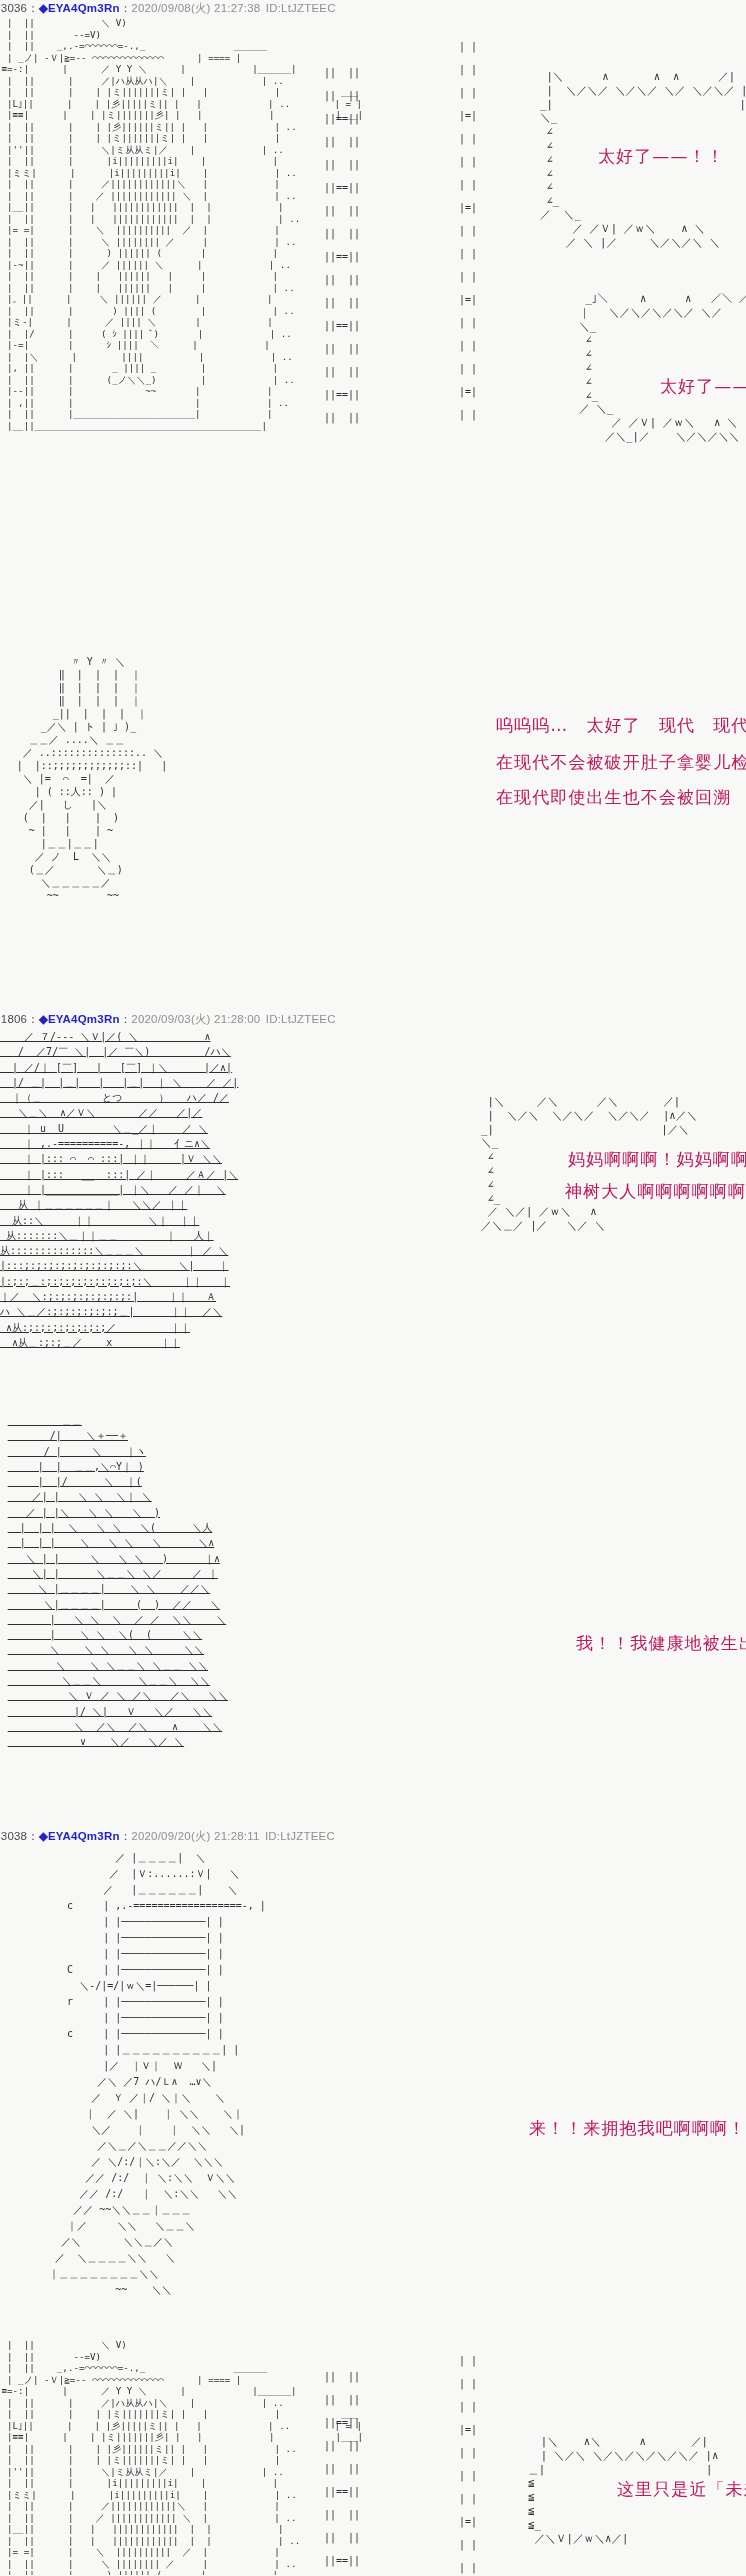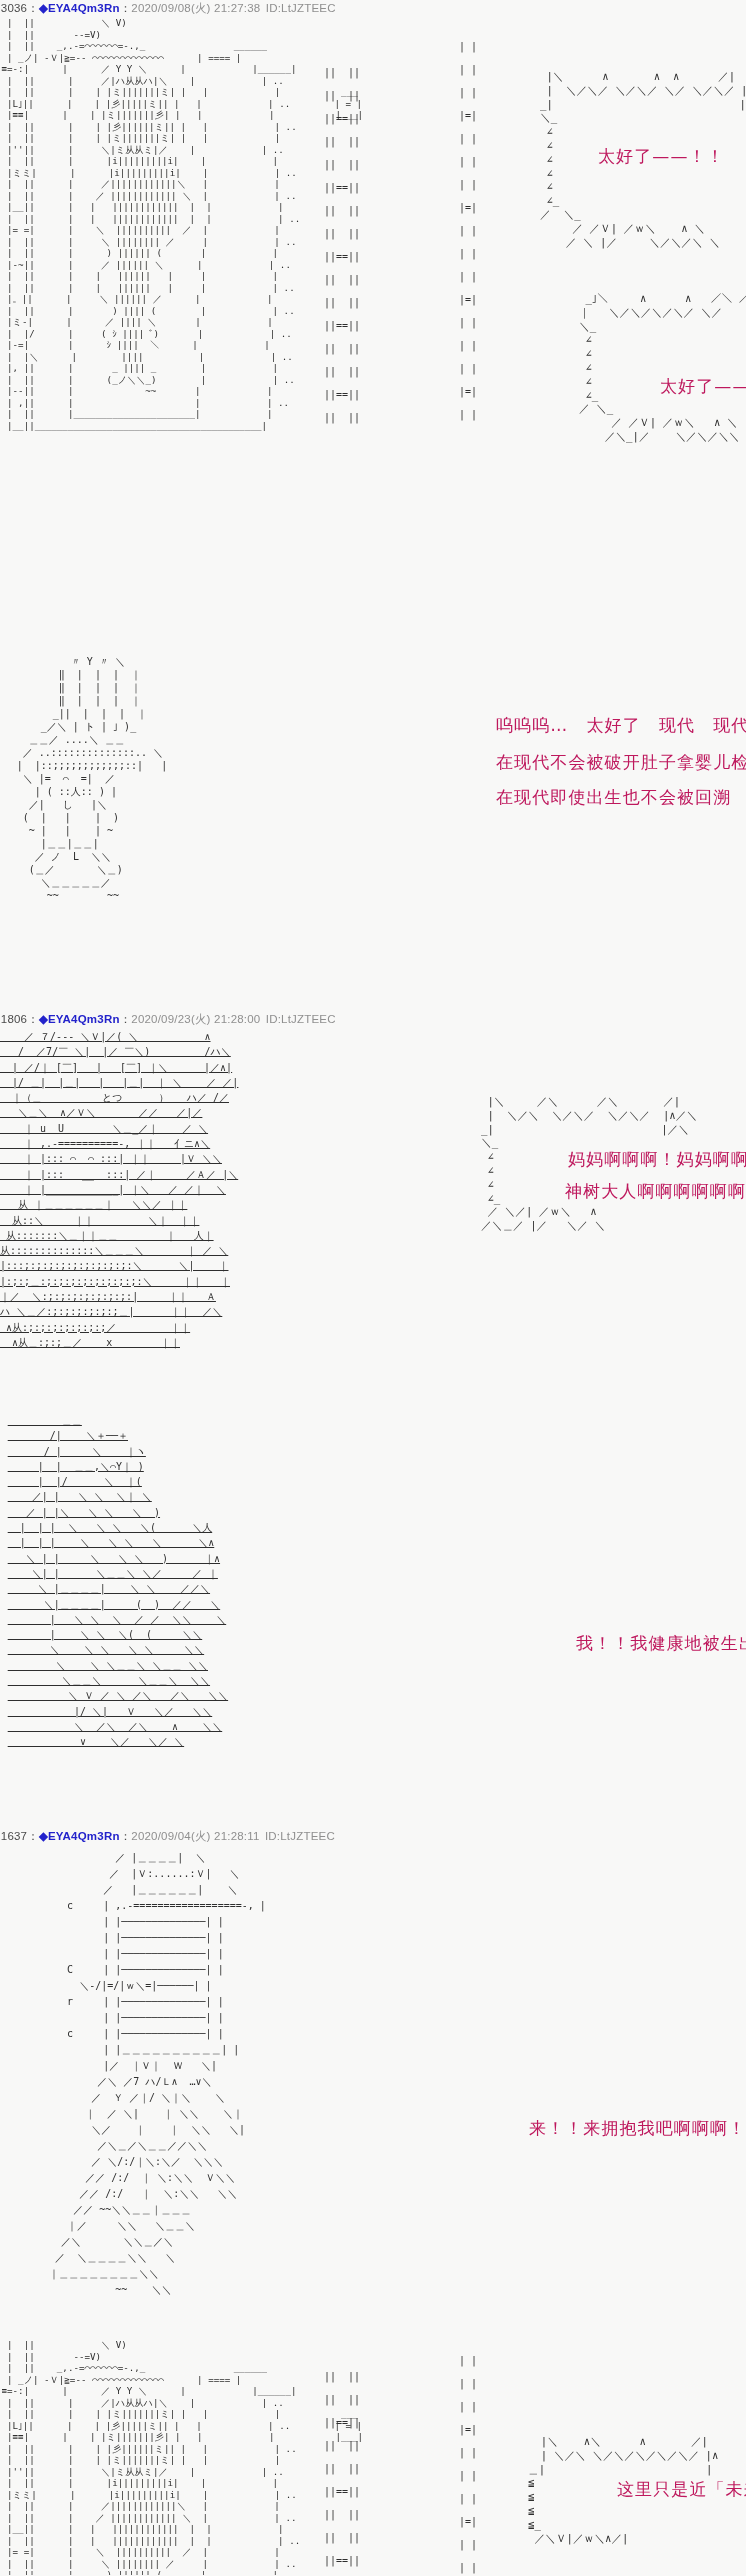--- a/index.html
+++ b/index.html
@@ -160,21 +160,21 @@
       ＼＿＿＿＿＿／
        ~~        ~~</pre>
 
   <div class="speech abs" style="left:496px;top:714px">呜呜呜…　太好了　现代　现代很好</div>
   <div class="speech abs" style="left:496px;top:751px">在现代不会被破开肚子拿婴儿检</div>
   <div class="speech abs" style="left:496px;top:786px">在现代即使出生也不会被回溯</div>
 </div>
 
 <div class="post" style="top:1009px;height:820px">
   <div class="header abs" style="left:0.8px;top:3.1px">
-    <span class="num">1806</span><span class="num">：</span><span class="trip">◆EYA4Qm3Rn</span><span class="num">：</span><span class="meta">2020/09/23(火) 21:28:00</span><span class="meta idtag">ID:LtJZTEEC</span>
+    <span class="num">1806</span><span class="num">：</span><span class="trip">◆EYA4Qm3Rn</span><span class="num">：</span><span class="meta">2020/09/03(火) 21:28:00</span><span class="meta idtag">ID:LtJZTEEC</span>
   </div>
 
   <pre class="aa aa-scene abs" style="left:0px;top:20px">    ／ ７/--- ＼Ｖ|／( ＼           ∧
    /  ／7/￣ ＼|  |／ ￣＼)         /ハ＼
   | ／/｜ [￣]   |   [￣] ｜＼      |／∧|
   |/ ＿|  |＿|   |   |＿|  ｜ ＼    ／ ／|
   ｜（＿          とつ      ）   ハ／ /／
    ＼＿＼  ∧／Ｖ＼       ／／   ／|／
     ｜ u  U        ＼＿_／｜    ／ ＼
     ｜ ,.-==========-, ｜｜   亻ニ∧＼
@@ -226,21 +226,21 @@
           ＼ Ｖ ／ ＼ ／＼   ／＼   ＼＼
            |/ ＼|   Ｖ   ＼／   ＼＼
            ＼  ／＼  ／＼    ∧    ＼＼
             ∨    ＼／   ＼／ ＼</pre>
 
   <div class="speech abs" style="left:576px;top:623px">我！！我健康地被生出</div>
 </div>
 
 <div class="post" style="top:1829px;height:747px">
   <div class="header abs" style="left:0.8px;top:0px">
-    <span class="num">1637</span><span class="num">：</span><span class="trip">◆EYA4Qm3Rn</span><span class="num">：</span><span class="meta">2020/09/04(火) 21:28:11</span><span class="meta idtag">ID:LtJZTEEC</span>
+    <span class="num">3038</span><span class="num">：</span><span class="trip">◆EYA4Qm3Rn</span><span class="num">：</span><span class="meta">2020/09/20(火) 21:28:11</span><span class="meta idtag">ID:LtJZTEEC</span>
   </div>
 
   <pre class="aa aa-mach abs" style="left:31px;top:21.4px">              ／ |＿＿＿＿|  ＼
              ／  |Ｖ:......:Ｖ|   ＼
             ／   |＿＿＿＿＿＿|    ＼
       c     | ,.-==================-, |
             | |──────────────| |
             | |──────────────| |
             | |──────────────| |
       C     | |──────────────| |

